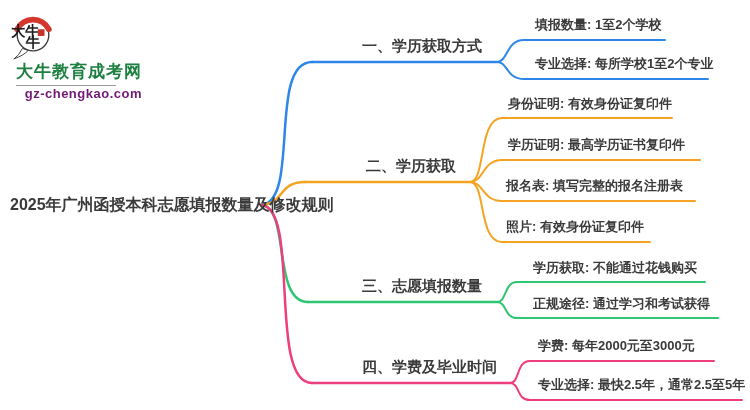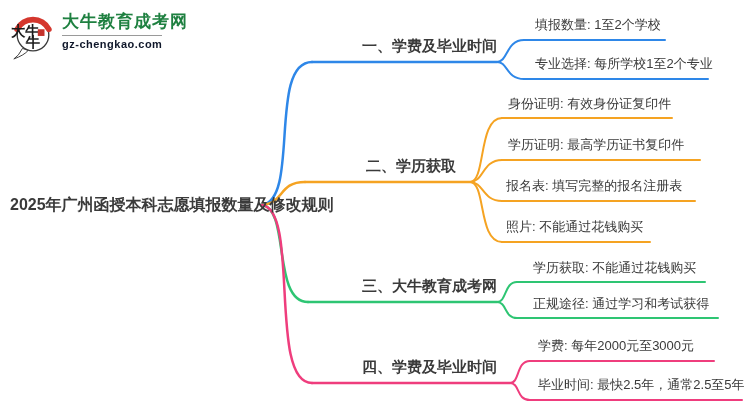--- a/index.html
+++ b/index.html
@@ -1,28 +1,28 @@
 <!DOCTYPE html>
 <html><head>
 <meta charset="utf-8">
 <style>
   html,body{margin:0;padding:0;background:#fff;}
   .canvas{position:relative;width:750px;height:410px;background:#fff;overflow:hidden;
           font-family:"Liberation Sans","DejaVu Sans",sans-serif;}
   svg.links{position:absolute;left:0;top:0;width:750px;height:410px;}
   .abs{position:absolute;white-space:nowrap;}
-  .logo{position:absolute;left:10px;top:10px;display:flex;align-items:flex-start;}
+  .logo{position:absolute;left:10px;top:10px;display:flex;align-items:flex-start;flex-direction:column;}
   .logo-icon{width:46px;height:50px;}
-  .logo-text{margin-left:6px;}
+  .logo-text{margin-left:6px;text-align:right;}
   .logo-title{color:#1E8040;font-size:17px;font-weight:bold;letter-spacing:1px;line-height:24px;}
   .logo-divider{height:0;border-top:1px solid #9a9a9a;margin:1px 0 1px 0;width:100px;}
-  .logo-domain{color:#0f172a;font-size:11px;font-weight:bold;letter-spacing:.5px;line-height:14px;}
+  .logo-domain{color:#701a75;font-size:13px;font-weight:bold;letter-spacing:.5px;line-height:14px;}
   .root-topic{left:10px;top:196px;font-size:16px;font-weight:600;color:#3a3a3a;line-height:18px;}
   .branch-label{font-size:15px;font-weight:600;color:#3a3a3a;line-height:20px;}
-  .leaf-label{font-size:13px;font-weight:400;color:#3a3a3a;line-height:19px;}
+  .leaf-label{font-size:13px;font-weight:700;color:#3a3a3a;line-height:19px;}
 </style>
 </head>
 <body>
 
 <div class="canvas">
 
   <svg class="links">
 
     <g fill="none" stroke-width="2.5" stroke-linecap="round" stroke="#2E87E8">
       <path d="M262 205 C 300 200, 268 62, 312 62"></path>
@@ -78,32 +78,32 @@
     </div>
     <div class="logo-text">
       <div class="logo-title">大牛教育成考网</div>
       <div class="logo-divider"></div>
       <div class="logo-domain">gz-chengkao.com</div>
     </div>
   </div>
 
   <div class="abs root-topic">2025年广州函授本科志愿填报数量及修改规则</div>
 
-  <div class="abs branch-label" style="left:362px;top:36px;">一、学费及毕业时间</div>
+  <div class="abs branch-label" style="left:362px;top:36px;">一、学历获取方式</div>
   <div class="abs branch-label" style="left:366px;top:156px;">二、学历获取</div>
-  <div class="abs branch-label" style="left:362px;top:276px;">三、大牛教育成考网</div>
+  <div class="abs branch-label" style="left:362px;top:276px;">三、志愿填报数量</div>
   <div class="abs branch-label" style="left:362px;top:357px;">四、学费及毕业时间</div>
 
   <div class="abs leaf-label" style="left:535px;top:15px;">填报数量: 1至2个学校</div>
   <div class="abs leaf-label" style="left:535px;top:54px;">专业选择: 每所学校1至2个专业</div>
 
   <div class="abs leaf-label" style="left:508px;top:94px;">身份证明: 有效身份证复印件</div>
   <div class="abs leaf-label" style="left:508px;top:135px;">学历证明: 最高学历证书复印件</div>
   <div class="abs leaf-label" style="left:506px;top:176px;">报名表: 填写完整的报名注册表</div>
-  <div class="abs leaf-label" style="left:506px;top:217px;">照片: 不能通过花钱购买</div>
+  <div class="abs leaf-label" style="left:506px;top:217px;">照片: 有效身份证复印件</div>
 
   <div class="abs leaf-label" style="left:533px;top:258px;">学历获取: 不能通过花钱购买</div>
   <div class="abs leaf-label" style="left:533px;top:294px;text-align:right;">正规途径: 通过学习和考试获得</div>
 
   <div class="abs leaf-label" style="left:538px;top:336px;">学费: 每年2000元至3000元</div>
-  <div class="abs leaf-label" style="left:538px;top:375px;">毕业时间: 最快2.5年，通常2.5至5年</div>
+  <div class="abs leaf-label" style="left:538px;top:375px;">专业选择: 最快2.5年，通常2.5至5年</div>
 
 </div>
 
 </body></html>

